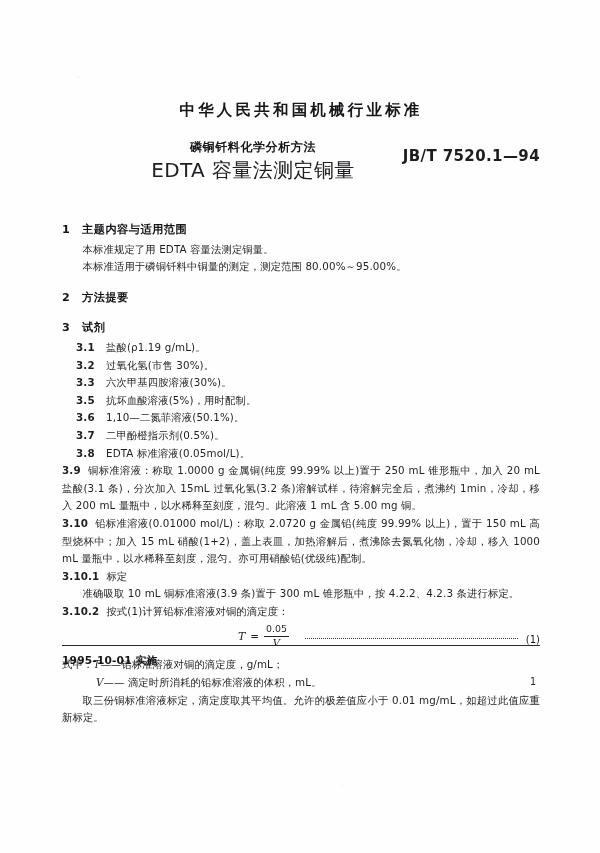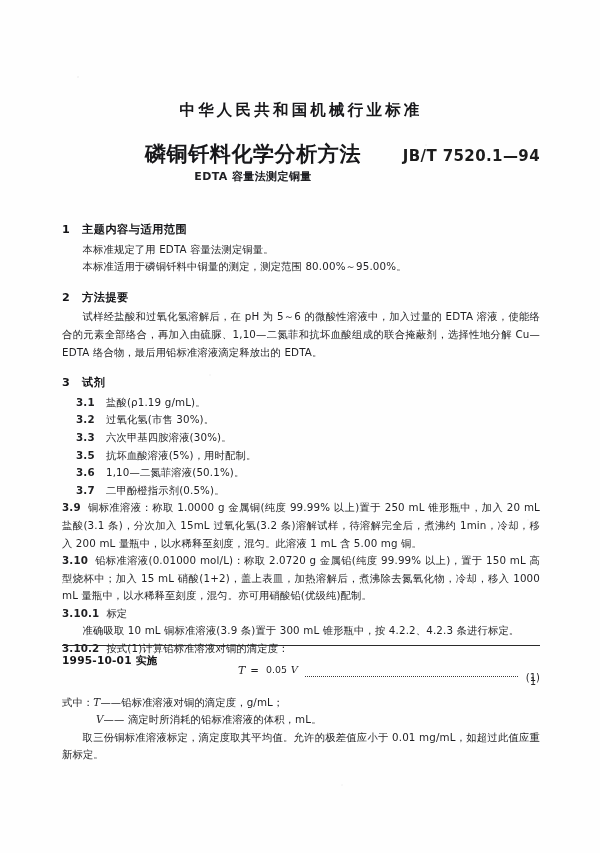--- a/index.html
+++ b/index.html
@@ -52,29 +52,29 @@
   .title-block {
     position: relative;
     margin-top: 18px;
     height: 48px;
   }
   .title-stack {
     text-align: center;
     padding-right: 96px;
   }
   .title-main {
-    font-size: 21px;
+    font-size: 12px;
     font-weight: 700;
     letter-spacing: .6px;
     color: #17171a;
     line-height: 1.45;
   }
   .title-sub {
-    font-size: 11px;
-    font-weight: 700;
+    font-size: 20px;
+    font-weight: 400;
     letter-spacing: .4px;
     color: #202024;
     line-height: 1.45;
   }
   .std-no {
     position: absolute;
     right: 0;
     top: 8px;
     font-size: 15px;
     font-weight: 700;
@@ -152,21 +152,21 @@
     font-size: 10.3px;
   }
   .formula .var {
     font-style: italic;
     font-family: "DejaVu Serif", "Liberation Serif", serif;
     font-size: 11px;
   }
   .formula .eq { margin: 0 5px; }
   .frac {
     display: inline-flex;
-    flex-direction: row;
+    flex-direction: column;
     align-items: center;
     line-height: 1.08;
     vertical-align: middle;
     text-align: center;
   }
   .frac .top { font-size: 9.4px; padding: 0 2px; }
   .frac .bar {
     width: 100%;
     height: 1px;
     background: #222;
@@ -256,21 +256,20 @@
 
       <div class="h2">
         <span class="num">1</span><span>主题内容与适用范围</span>
       </div>
       <div class="para">本标准规定了用 EDTA 容量法测定铜量。</div>
       <div class="para">本标准适用于磷铜钎料中铜量的测定，测定范围 80.00%～95.00%。</div>
 
       <div class="h2">
         <span class="num">2</span><span>方法提要</span>
       </div>
-      <div class="para">试样经盐酸和过氧化氢溶解后，在 pH 为 5～6 的微酸性溶液中，加入过量的 EDTA 溶液，使能络合的元素全部络合，再加入由硫脲、1,10—二氮菲和抗坏血酸组成的联合掩蔽剂，选择性地分解 Cu—EDTA 络合物，最后用铅标准溶液滴定释放出的 EDTA。</div>
 
       <div class="h2">
         <span class="num">3</span><span>试剂</span>
       </div>
 
       <div class="item">
         <span class="lbl">3.1</span>
         <span class="txt">盐酸(ρ1.19 g/mL)。</span>
       </div>
       <div class="item">
@@ -285,20 +284,24 @@
         <span class="lbl">3.5</span>
         <span class="txt">抗坏血酸溶液(5%)，用时配制。</span>
       </div>
       <div class="item">
         <span class="lbl">3.6</span>
         <span class="txt">1,10—二氮菲溶液(50.1%)。</span>
       </div>
       <div class="item">
         <span class="lbl">3.7</span>
         <span class="txt">二甲酚橙指示剂(0.5%)。</span>
+      </div>
+      <div class="item">
+        <span class="lbl">3.8</span>
+        <span class="txt">EDTA 标准溶液(0.05mol/L)。</span>
       </div>
 
       <div class="block">
         <span class="lbl">3.9</span><span>铜标准溶液：称取 1.0000 g 金属铜(纯度 99.99% 以上)置于 250 mL 锥形瓶中，加入 20 mL 盐酸(3.1 条)，分次加入 15mL 过氧化氢(3.2 条)溶解试样，待溶解完全后，煮沸约 1min，冷却，移入 200 mL 量瓶中，以水稀释至刻度，混匀。此溶液 1 mL 含 5.00 mg 铜。</span>
       </div>
 
       <div class="block">
         <span class="lbl">3.10</span><span>铅标准溶液(0.01000 mol/L)：称取 2.0720 g 金属铅(纯度 99.99% 以上)，置于 150 mL 高型烧杯中；加入 15 mL 硝酸(1+2)，盖上表皿，加热溶解后，煮沸除去氮氧化物，冷却，移入 1000 mL 量瓶中，以水稀释至刻度，混匀。亦可用硝酸铅(优级纯)配制。</span>
       </div>
 

